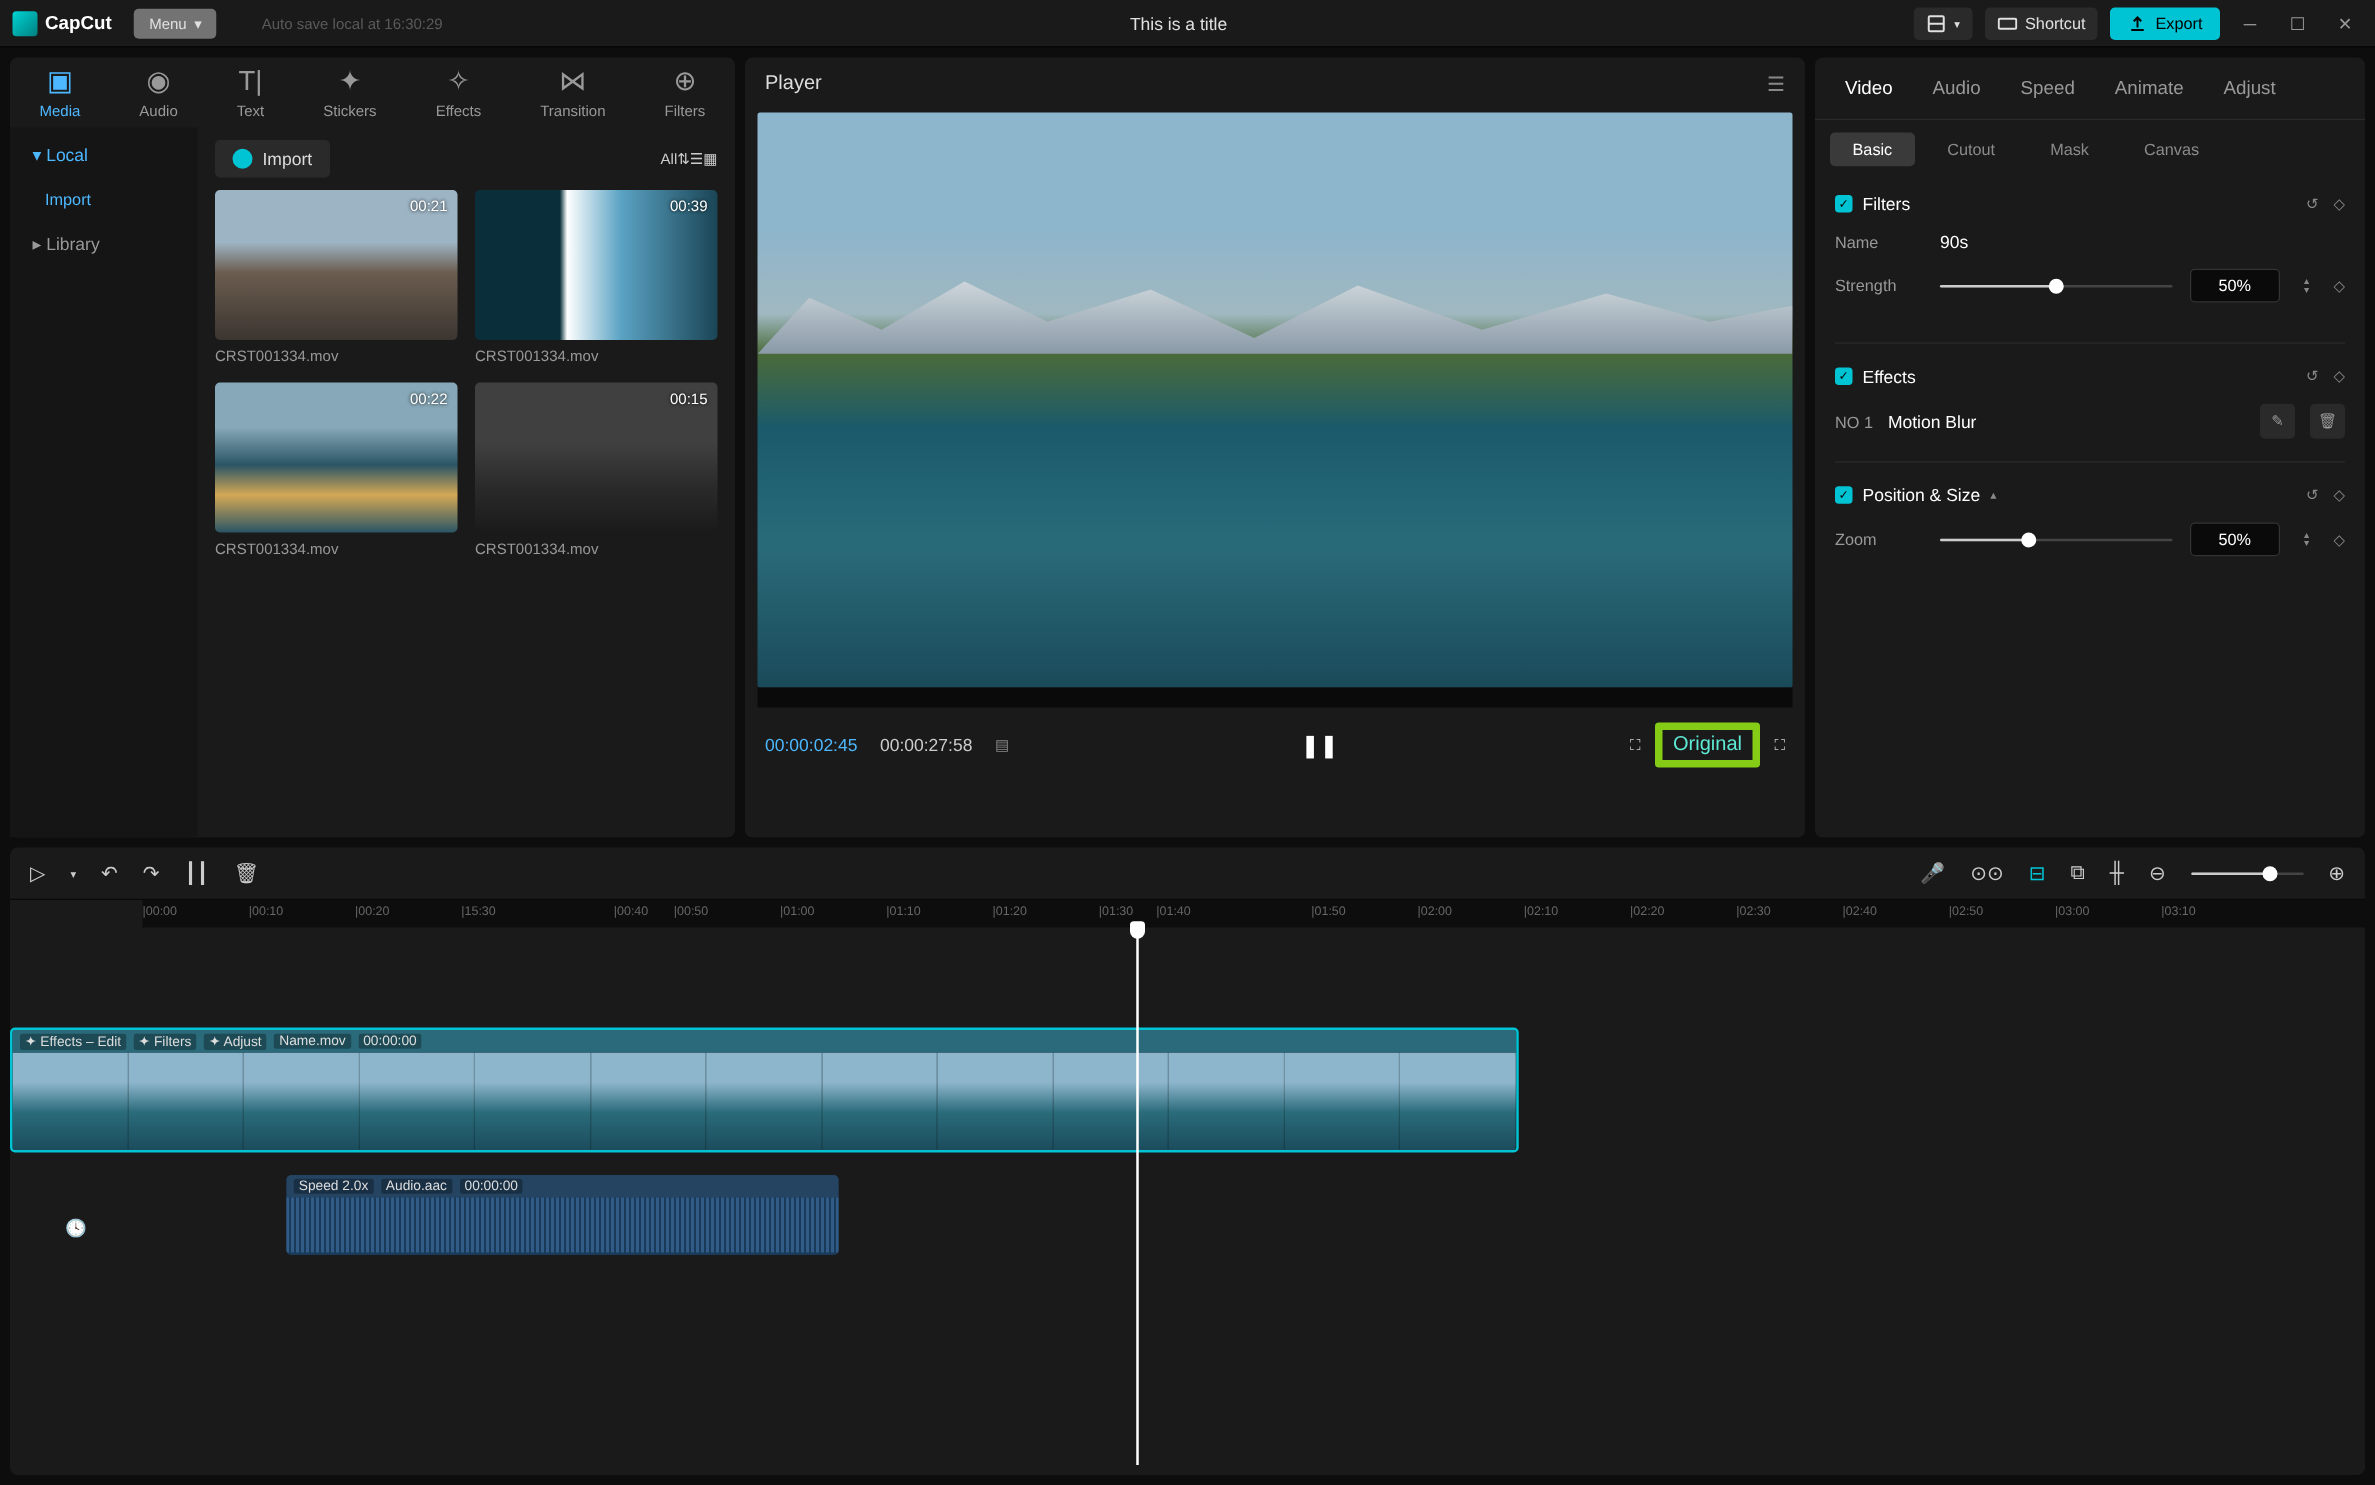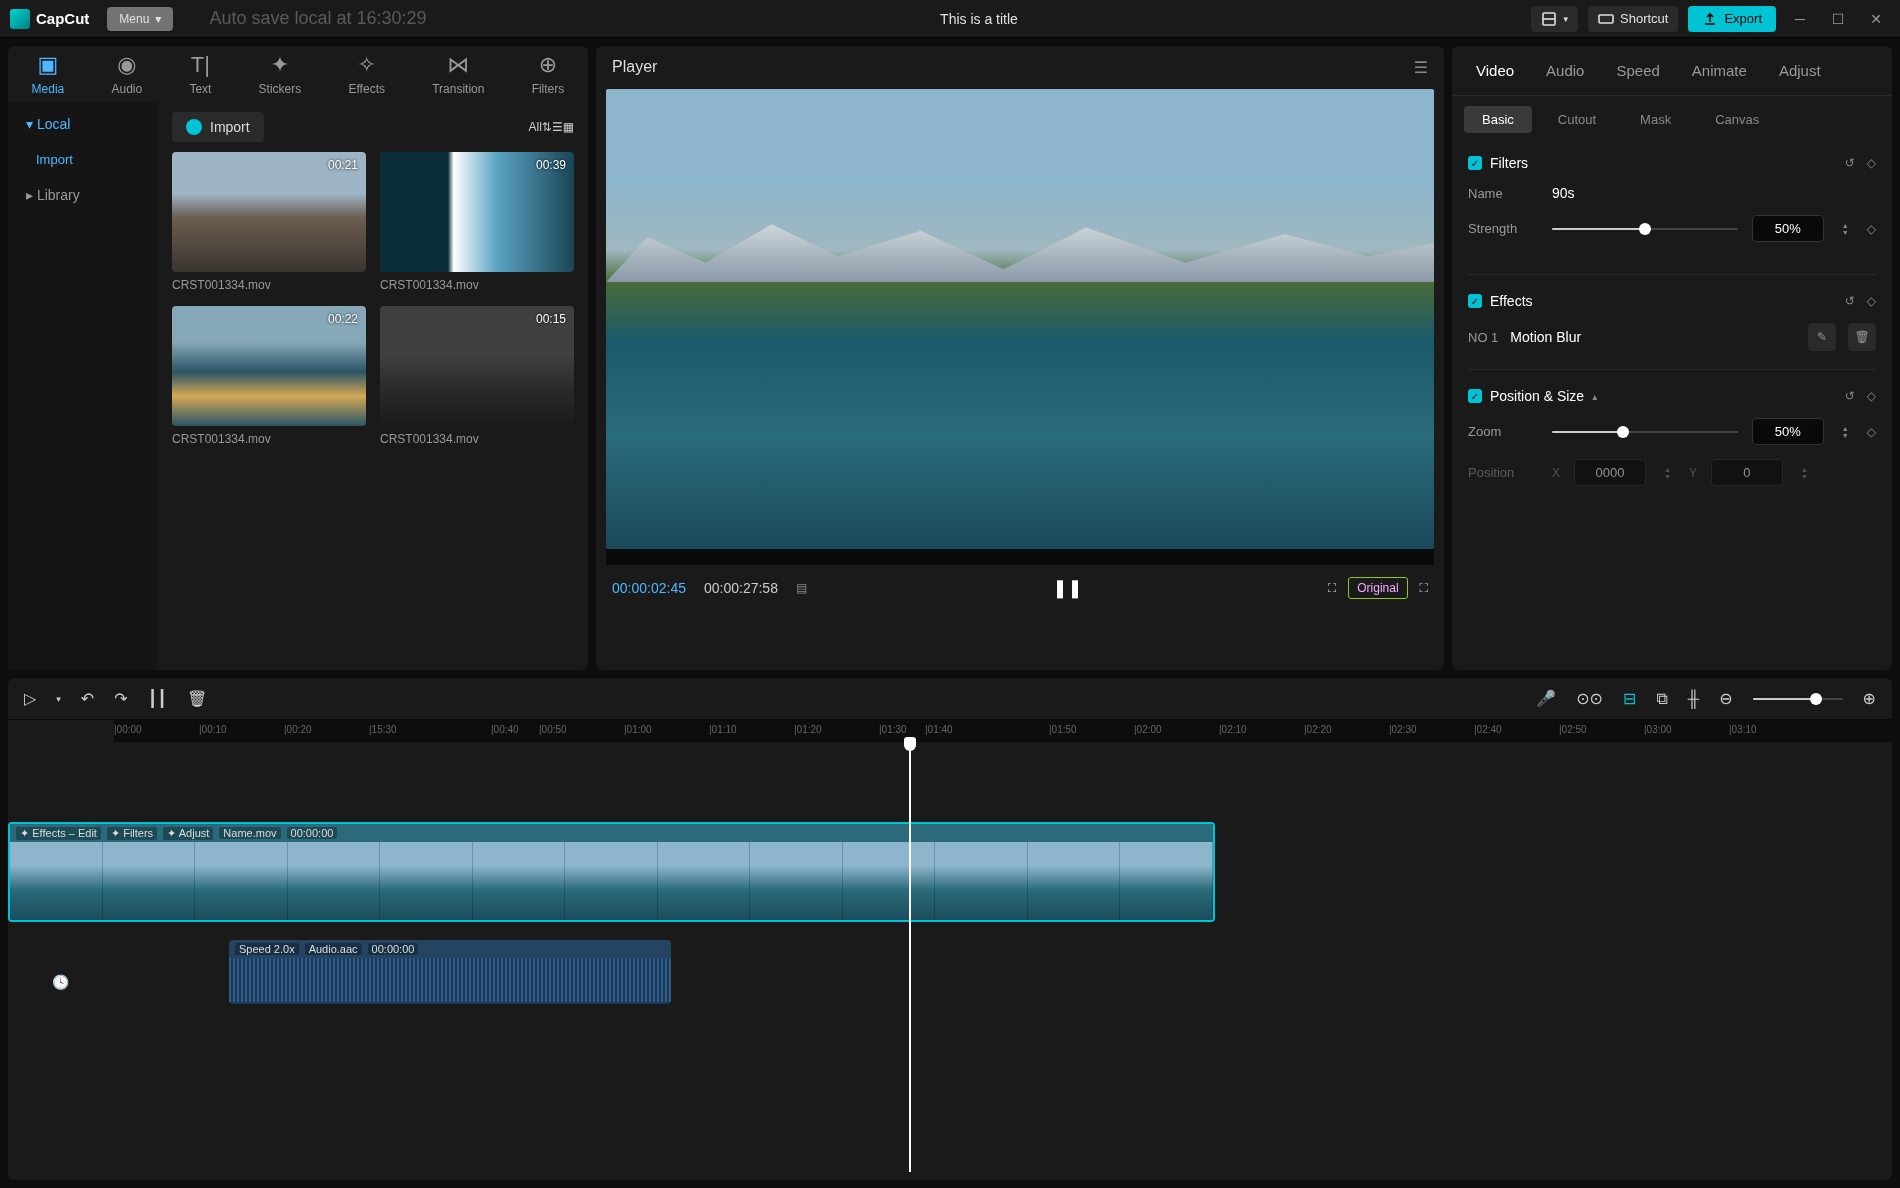--- a/index.html
+++ b/index.html
@@ -1,21 +1,21 @@
 <!DOCTYPE html>
 <html><head>
 <meta charset="utf-8">
 <style>
 * { margin: 0; padding: 0; box-sizing: border-box; font-family: -apple-system, BlinkMacSystemFont, "Segoe UI", sans-serif; }
 body { background: #0d0d0d; color: #b8b8b8; font-size: 12px; width: 1900px; height: 1188px; overflow: hidden; display: flex; flex-direction: column; }
 .titlebar { height: 38px; background: #1a1a1a; display: flex; align-items: center; padding: 0 10px; border-bottom: 1px solid #000; }
 .logo { display: flex; align-items: center; gap: 6px; color: #fff; font-weight: 600; font-size: 15px; }
 .logo-icon { width: 20px; height: 20px; background: linear-gradient(135deg, #00d4d4, #008080); border-radius: 3px; position: relative; }
 .menu-btn { margin-left: 18px; background: #737373; color: #e0e0e0; padding: 5px 12px; border-radius: 4px; display: flex; align-items: center; gap: 6px; cursor: pointer; }
-.autosave { margin-left: 36px; color: #5a5a5a; font-size: 18px; text-align: center; }
+.autosave { margin-left: 36px; color: #5a5a5a; font-size: 12px; text-align: center; }
 .title-center { flex: 1; text-align: center; color: #e0e0e0; font-size: 14px; }
 .titlebar-right { display: flex; align-items: center; gap: 10px; }
 .titlebar-btn { background: #2a2a2a; color: #e0e0e0; padding: 5px 10px; border-radius: 4px; display: flex; align-items: center; gap: 6px; cursor: pointer; font-size: 13px; }
 .export-btn { background: #00c4d4; color: #000; padding: 5px 14px; border-radius: 4px; display: flex; align-items: center; gap: 6px; cursor: pointer; font-weight: 500; font-size: 13px; }
 .win-ctrl { width: 28px; height: 28px; display: flex; align-items: center; justify-content: center; color: #999; cursor: pointer; font-size: 14px; }
 
 .main-row { display: flex; height: 640px; gap: 8px; padding: 8px; }
 .panel { background: #1a1a1a; border-radius: 6px; display: flex; flex-direction: column; }
 
 .left-panel { width: 580px; display: flex; }
@@ -48,21 +48,21 @@
 .player-header { padding: 12px 16px; display: flex; justify-content: space-between; color: #ddd; font-size: 16px; }
 .player-video { margin: 0 10px; height: 460px; background: linear-gradient(#8db5cc 20%, #a0b8c0 35%, #4a6b3a 42%, #1a5a6b 55%, #2a6b7a 75%, #1a4a5a 100%); border-radius: 2px; position: relative; }
 .mountains { position: absolute; top: 28%; left: 0; right: 0; height: 14%; background: linear-gradient(#d4dce0, #8a9aa8); clip-path: polygon(0 100%, 5% 30%, 12% 70%, 20% 10%, 28% 60%, 38% 20%, 48% 80%, 58% 15%, 70% 70%, 82% 25%, 92% 60%, 100% 40%, 100% 100%); }
 .timeline-ruler-player { margin: 0 10px; height: 16px; background: #0a0a0a; position: relative; }
 .player-controls { padding: 12px 16px; display: flex; align-items: center; gap: 18px; }
 .time-current { color: #4db8ff; font-size: 14px; }
 .time-total { color: #ccc; font-size: 14px; }
 .player-center { flex: 1; text-align: center; }
 .pause-btn { color: #fff; font-size: 18px; cursor: pointer; }
 .player-right { display: flex; align-items: center; gap: 12px; }
-.original-btn { border: 1px solid #84cc16; padding: 3px 8px; color: #f0abfc; font-size: 12px; border-radius: 3px; cursor: pointer; }
+.original-btn { border: 6px solid #84cc16; padding: 3px 8px; color: #5eead4; font-size: 16px; border-radius: 3px; cursor: pointer; }
 
 .right-panel { width: 440px; overflow: hidden; }
 .right-tabs { display: flex; border-bottom: 1px solid #2a2a2a; padding: 0 8px; }
 .right-tab { padding: 16px 16px; color: #999; font-size: 15px; cursor: pointer; }
 .right-tab.active { color: #fff; }
 .right-subtabs { display: flex; gap: 8px; padding: 10px 12px; }
 .right-subtab { padding: 6px 18px; color: #8a8a8a; font-size: 13px; cursor: pointer; border-radius: 4px; }
 .right-subtab.active { background: #3a3a3a; color: #fff; }
 .prop-section { padding: 12px 16px; }
 .prop-header { display: flex; align-items: center; justify-content: space-between; margin-bottom: 14px; }
@@ -339,35 +339,20 @@
           <div class="slider-fill" style="width:38%"></div>
             <div class="slider-thumb" style="left:38%"></div>
         </div>
         <div class="pct-box">50%</div>
         <div class="stepper">
             <span class="step-btn">▲</span>
             <span class="step-btn">▼</span>
           </div>
         <span class="keyframe-btn">◇</span>
       </div>
-      <div class="prop-row" style="opacity:0.5">
-        <div class="prop-label">Position</div>
-        <span style="color:#888">X</span>
-        <div class="pct-box">0000</div>
-        <div class="stepper">
-            <span class="step-btn">▲</span>
-            <span class="step-btn">▼</span>
-          </div>
-        <span style="color:#888">Y</span>
-        <div class="pct-box">0</div>
-        <div class="stepper">
-            <span class="step-btn">▲</span>
-            <span class="step-btn">▼</span>
-          </div>
-      </div>
     </div>
   </div>
 </div>
 
 <div class="timeline-panel">
   <div class="tl-toolbar">
     <span class="tl-tool">▷</span>
     <span class="tl-tool" style="font-size:9px">▾</span>
     <span class="tl-tool">↶</span>
     <span class="tl-tool">↷</span>

